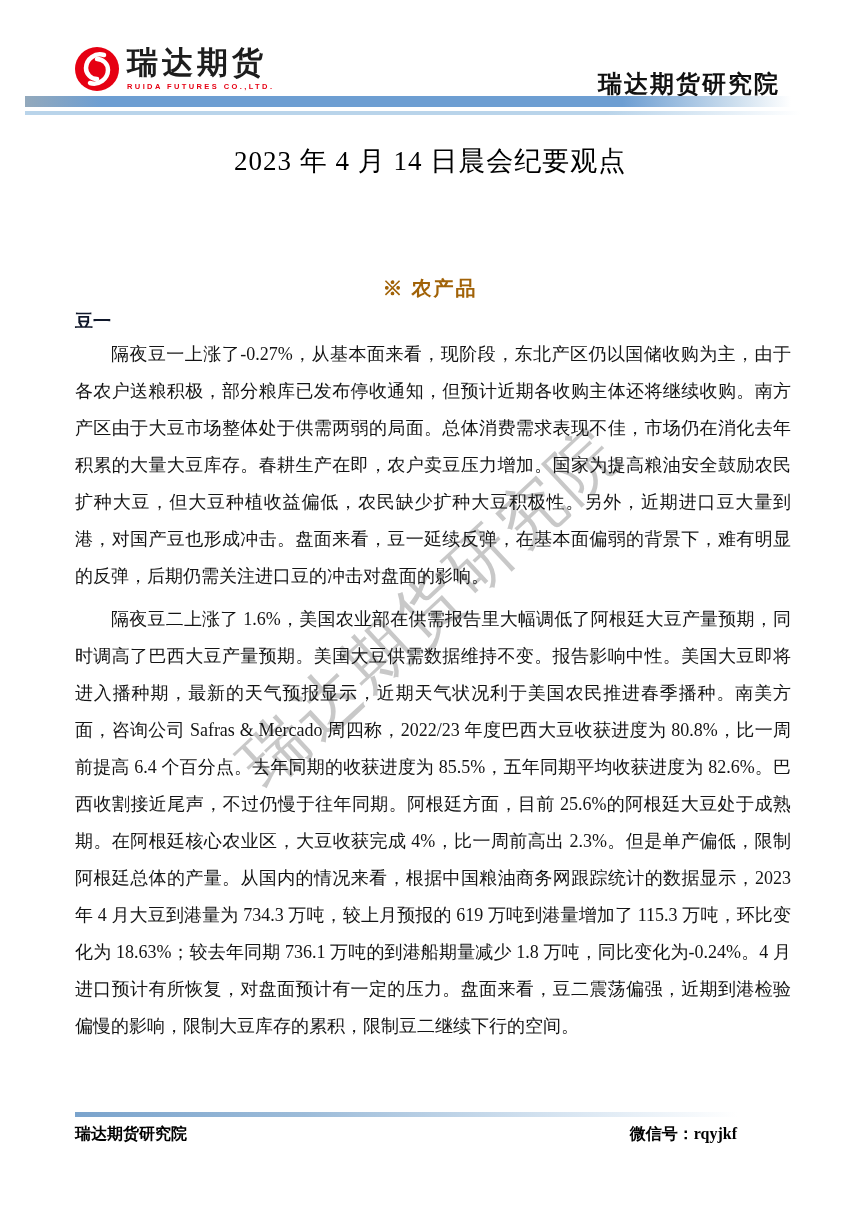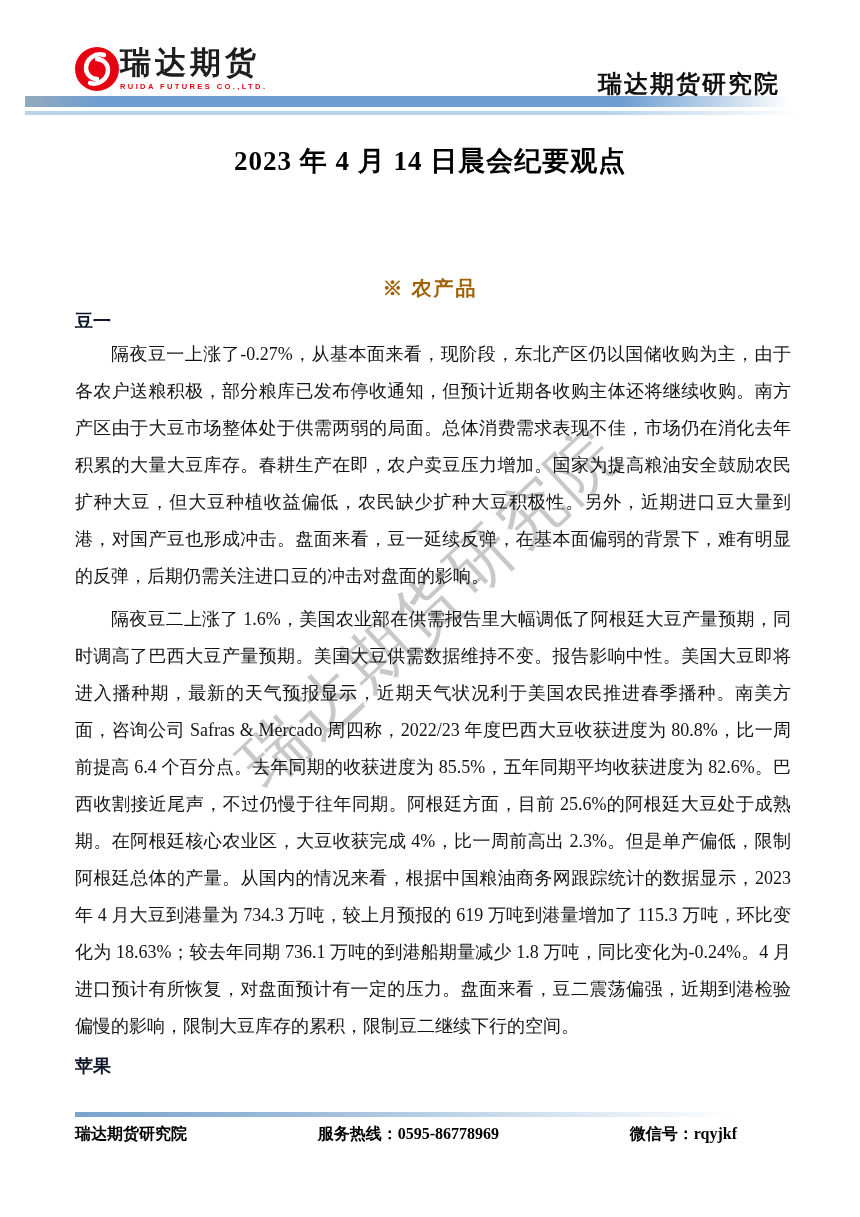--- a/index.html
+++ b/index.html
@@ -1,21 +1,21 @@
 <!DOCTYPE html>
 <html><head>
 <meta charset="utf-8">
 <style>
   html,body{margin:0;padding:0;background:#fff;}
   .page{
     position:relative;width:860px;height:1217px;background:#ffffff;
     overflow:hidden;font-family:"Liberation Serif","DejaVu Serif",serif;color:#141414;
   }
   
-  .logo{position:absolute;left:74px;top:46px;display:flex;align-items:flex-start;}
+  .logo{position:absolute;left:74px;top:46px;display:flex;align-items:flex-start;gap:7px;}
   .logo-icon{width:46px;height:46px;display:block;}
   .logo-text{display:flex;flex-direction:column;}
   .brand-cn{
     font-family:"Liberation Sans","DejaVu Sans",sans-serif;
     font-size:31px;font-weight:900;letter-spacing:4px;color:#1d1d1d;line-height:34px;
   }
   .brand-en{
     font-family:"Liberation Sans","DejaVu Sans",sans-serif;
     font-size:7.5px;font-weight:700;letter-spacing:2.4px;color:#e60012;margin-top:2px;
   }
@@ -28,21 +28,21 @@
     position:absolute;left:25px;top:96px;width:766px;height:11px;
     background:linear-gradient(to right,#93a9bc 0%,#6d9ed2 10%,#6d9ed2 78%,#cfe0ef 93%,#ffffff 100%);
   }
   .bar-secondary{
     position:absolute;left:25px;top:111px;width:776px;height:4px;
     background:linear-gradient(to right,#b9d4ea 0%,#b9d4ea 75%,#ffffff 100%);
   }
   
   .doc-title{
     position:absolute;left:0;top:141px;width:100%;margin:0;text-align:center;
-    font-size:27px;font-weight:700;letter-spacing:1px;color:#000;line-height:40px;
+    font-size:27px;font-weight:400;letter-spacing:1px;color:#000;line-height:40px;
   }
   .category{
     position:absolute;left:0;top:274px;width:100%;text-align:center;
     font-size:20px;font-weight:700;color:#a16207;letter-spacing:2px;line-height:28px;
   }
   
   .watermark{
     position:absolute;left:140px;top:562px;width:580px;text-align:center;
     font-size:66px;letter-spacing:4px;color:rgba(155,155,155,0.55);
     transform:rotate(-43deg);transform-origin:center;white-space:nowrap;z-index:0;
@@ -97,26 +97,21 @@
   <div class="category">※ 农产品</div>
 
   <div class="content">
     <section class="sec">
       <h2 class="sec-h">豆一</h2>
       <p class="sec-p">隔夜豆一上涨了-0.27%，从基本面来看，现阶段，东北产区仍以国储收购为主，由于各农户送粮积极，部分粮库已发布停收通知，但预计近期各收购主体还将继续收购。南方产区由于大豆市场整体处于供需两弱的局面。总体消费需求表现不佳，市场仍在消化去年积累的大量大豆库存。春耕生产在即，农户卖豆压力增加。国家为提高粮油安全鼓励农民扩种大豆，但大豆种植收益偏低，农民缺少扩种大豆积极性。另外，近期进口豆大量到港，对国产豆也形成冲击。盘面来看，豆一延续反弹，在基本面偏弱的背景下，难有明显的反弹，后期仍需关注进口豆的冲击对盘面的影响。</p>
     </section>
     <section class="sec">
       <p class="sec-p">隔夜豆二上涨了 1.6%，美国农业部在供需报告里大幅调低了阿根廷大豆产量预期，同时调高了巴西大豆产量预期。美国大豆供需数据维持不变。报告影响中性。美国大豆即将进入播种期，最新的天气预报显示，近期天气状况利于美国农民推进春季播种。南美方面，咨询公司 Safras &amp; Mercado 周四称，2022/23 年度巴西大豆收获进度为 80.8%，比一周前提高 6.4 个百分点。去年同期的收获进度为 85.5%，五年同期平均收获进度为 82.6%。巴西收割接近尾声，不过仍慢于往年同期。阿根廷方面，目前 25.6%的阿根廷大豆处于成熟期。在阿根廷核心农业区，大豆收获完成 4%，比一周前高出 2.3%。但是单产偏低，限制阿根廷总体的产量。从国内的情况来看，根据中国粮油商务网跟踪统计的数据显示，2023 年 4 月大豆到港量为 734.3 万吨，较上月预报的 619 万吨到港量增加了 115.3 万吨，环比变化为 18.63%；较去年同期 736.1 万吨的到港船期量减少 1.8 万吨，同比变化为-0.24%。4 月进口预计有所恢复，对盘面预计有一定的压力。盘面来看，豆二震荡偏强，近期到港检验偏慢的影响，限制大豆库存的累积，限制豆二继续下行的空间。</p>
     </section>
-    <section class="sec">
-      <h2 class="sec-h">苹果</h2>
-      <p class="sec-p"></p>
-    </section>
   </div>
 
   <div class="footer-rule"></div>
   <div class="footer-row">
     <span class="footer-item">瑞达期货研究院</span>
-    <span class="footer-item"><span>服务热线：</span><span>0595-86778969</span></span>
     <span class="footer-item"><span>微信号：</span><span>rqyjkf</span></span>
   </div>
 
 </div>
 
 </body></html>

